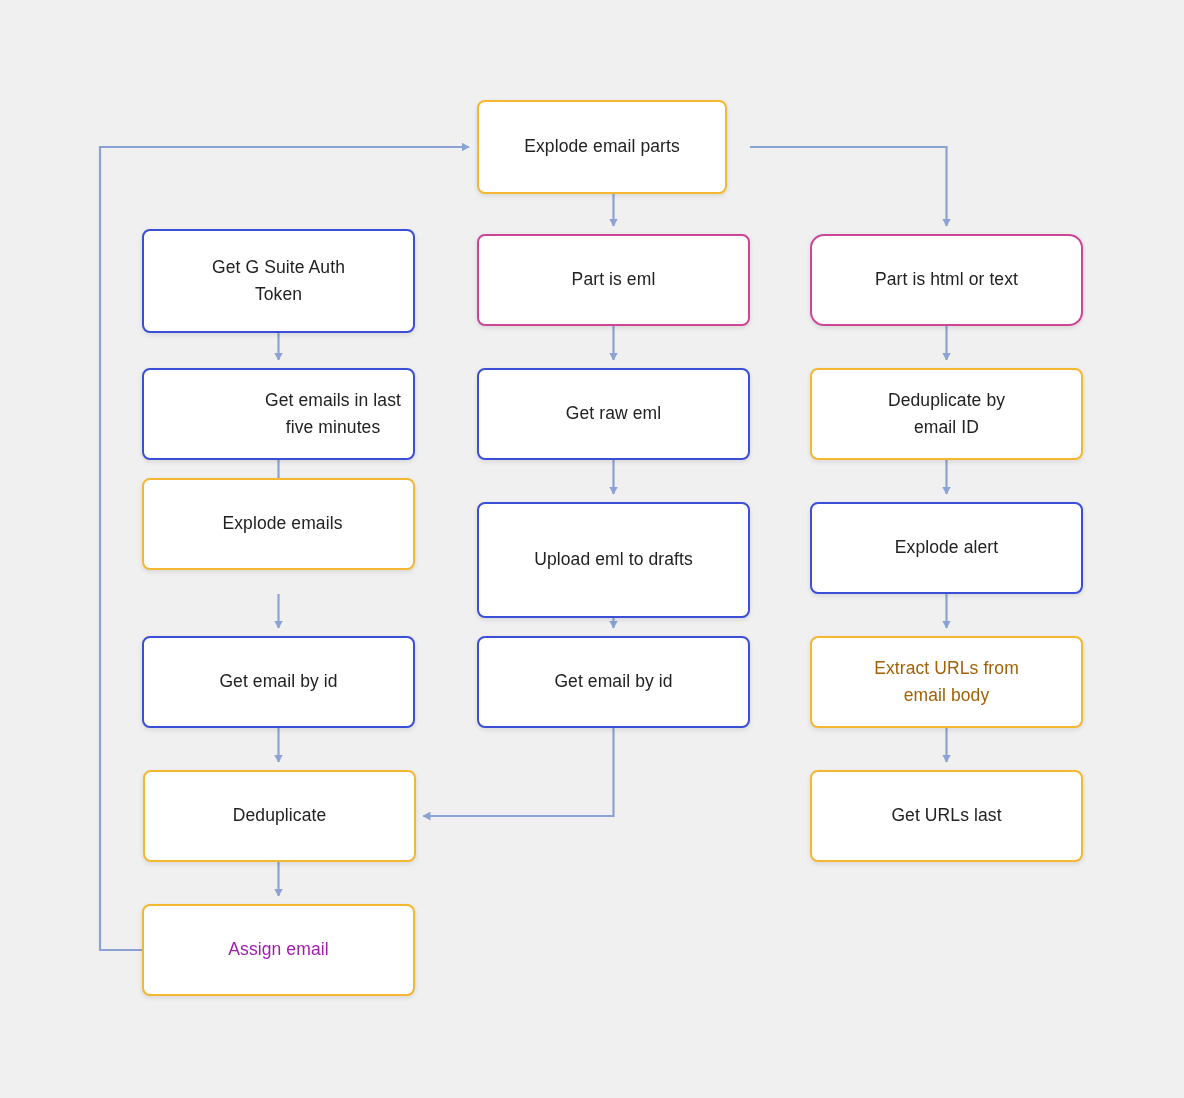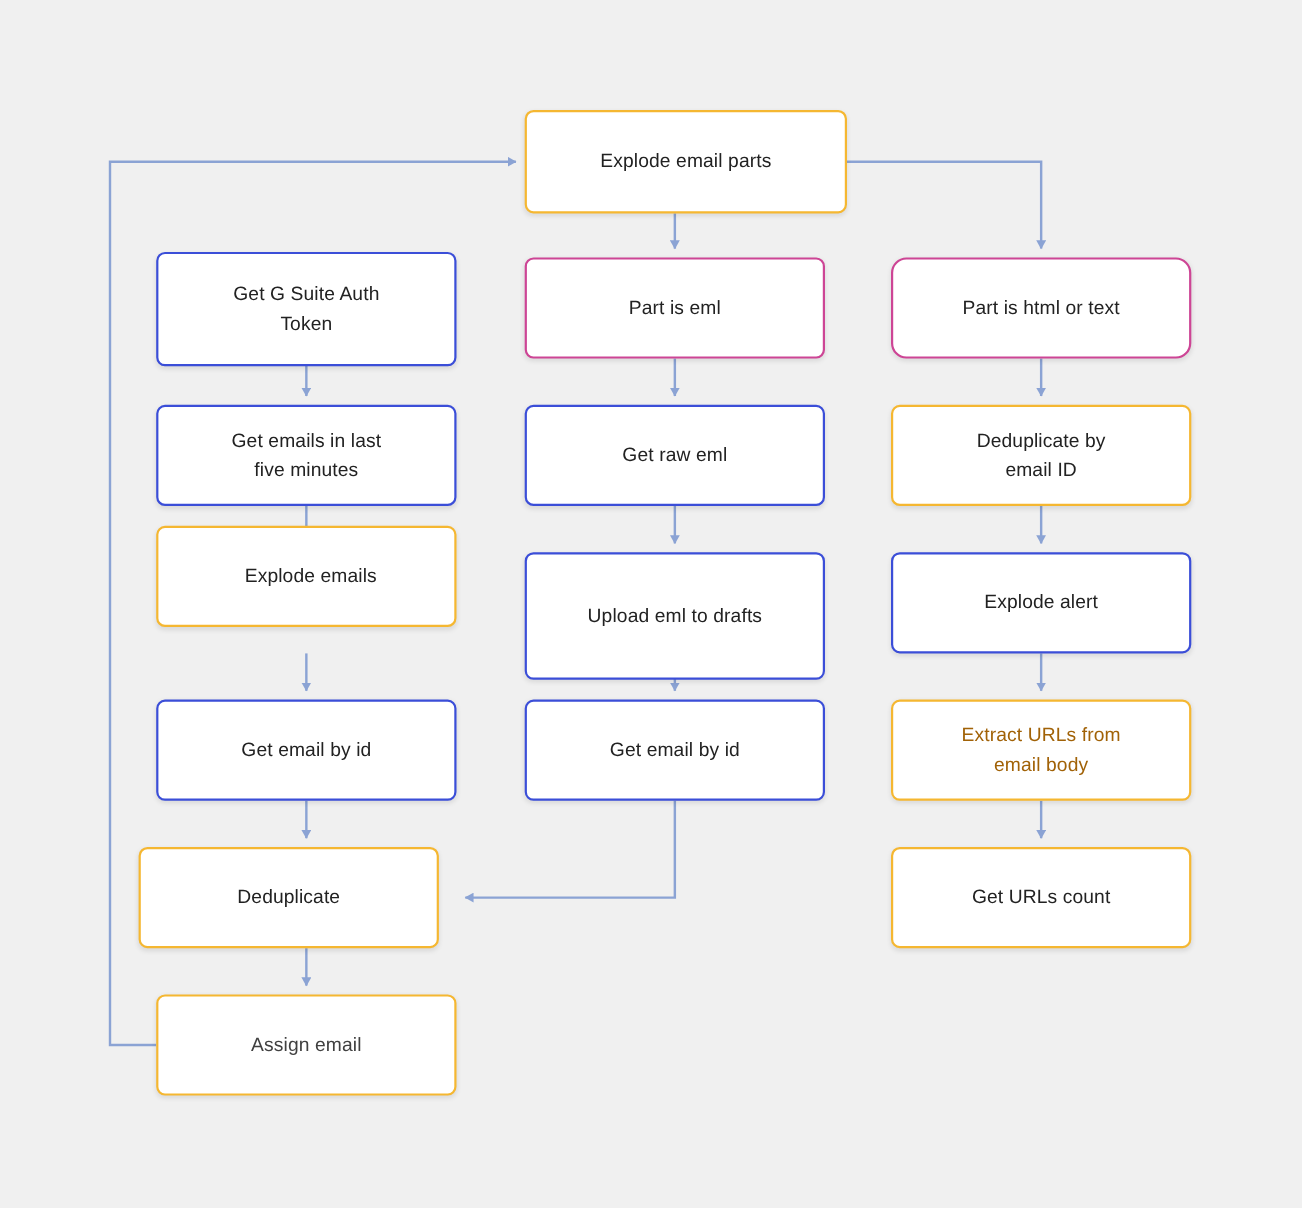--- a/index.html
+++ b/index.html
@@ -74,34 +74,34 @@
       <path d="M 278.5 594 L 278.5 628" fill="none" stroke="#8ba3d4" stroke-width="2.2" stroke-linecap="butt" stroke-linejoin="miter" marker-end="url(#arrow-down)"></path>
       <path d="M 613.5 594 L 613.5 628" fill="none" stroke="#8ba3d4" stroke-width="2.2" stroke-linecap="butt" stroke-linejoin="miter" marker-end="url(#arrow-down)"></path>
       <path d="M 946.5 594 L 946.5 628" fill="none" stroke="#8ba3d4" stroke-width="2.2" stroke-linecap="butt" stroke-linejoin="miter" marker-end="url(#arrow-down)"></path>
       <path d="M 278.5 728 L 278.5 762" fill="none" stroke="#8ba3d4" stroke-width="2.2" stroke-linecap="butt" stroke-linejoin="miter" marker-end="url(#arrow-down)"></path>
       <path d="M 613.5 728 L 613.5 816 L 423 816" fill="none" stroke="#8ba3d4" stroke-width="2.2" stroke-linecap="butt" stroke-linejoin="miter" marker-end="url(#arrow-left)"></path>
       <path d="M 946.5 728 L 946.5 762" fill="none" stroke="#8ba3d4" stroke-width="2.2" stroke-linecap="butt" stroke-linejoin="miter" marker-end="url(#arrow-down)"></path>
       <path d="M 278.5 862 L 278.5 896" fill="none" stroke="#8ba3d4" stroke-width="2.2" stroke-linecap="butt" stroke-linejoin="miter" marker-end="url(#arrow-down)"></path>
       <path d="M 142 950 L 100 950 L 100 147 L 469 147" fill="none" stroke="#8ba3d4" stroke-width="2.2" stroke-linecap="butt" stroke-linejoin="miter" marker-end="url(#arrow-right)"></path>
     </svg>
   <div id="nodes">
-      <div class="node amber" style="left: 477px; top: 100px; width: 293px; height: 94px; border-color: rgb(245, 183, 49);">
+      <div class="node amber" style="left: 477px; top: 100px; width: 250px; height: 94px; border-color: rgb(245, 183, 49);">
         <span class="label" style="color: rgb(34, 34, 34);">Explode email parts</span>
       </div>
       <div class="node blue" style="left: 142px; top: 229px; width: 273px; height: 104px; border-color: rgb(59, 78, 216); padding-left: 12px;">
         <span class="label" style="color: rgb(34, 34, 34);">Get G Suite Auth
 Token</span>
       </div>
       <div class="node pink" style="left: 477px; top: 234px; width: 273px; height: 92px; border-color: rgb(205, 69, 149);">
         <span class="label" style="color: rgb(34, 34, 34);">Part is eml</span>
       </div>
       <div class="node pink" style="left: 810px; top: 234px; width: 273px; height: 92px; border-color: rgb(205, 69, 149); border-radius: 14px;">
         <span class="label" style="color: rgb(34, 34, 34);">Part is html or text</span>
       </div>
-      <div class="node blue" style="left: 142px; top: 368px; width: 273px; height: 92px; border-color: rgb(59, 78, 216);">
+      <div class="node blue" style="left: 142px; top: 368px; width: 273px; height: 92px; border-color: rgb(59, 78, 216); justify-content: flex-end;">
         <span class="label" style="color: rgb(34, 34, 34);">Get emails in last
 five minutes</span>
       </div>
       <div class="node blue" style="left: 477px; top: 368px; width: 273px; height: 92px; border-color: rgb(59, 78, 216);">
         <span class="label" style="color: rgb(34, 34, 34);">Get raw eml</span>
       </div>
       <div class="node amber" style="left: 810px; top: 368px; width: 273px; height: 92px; border-color: rgb(245, 183, 49);">
         <span class="label" style="color: rgb(34, 34, 34);">Deduplicate by
 email ID</span>
       </div>
@@ -117,23 +117,23 @@
       <div class="node blue" style="left: 142px; top: 636px; width: 273px; height: 92px; border-color: rgb(59, 78, 216);">
         <span class="label" style="color: rgb(34, 34, 34);">Get email by id</span>
       </div>
       <div class="node blue" style="left: 477px; top: 636px; width: 273px; height: 92px; border-color: rgb(59, 78, 216);">
         <span class="label" style="color: rgb(34, 34, 34);">Get email by id</span>
       </div>
       <div class="node amber" style="left: 810px; top: 636px; width: 273px; height: 92px; border-color: rgb(245, 183, 49);">
         <span class="label" style="color: #a16207;">Extract URLs from
 email body</span>
       </div>
-      <div class="node amber" style="left: 126px; top: 770px; width: 273px; height: 92px; border-color: rgb(245, 183, 49);">
+      <div class="node amber" style="left: 143px; top: 770px; width: 273px; height: 92px; border-color: rgb(245, 183, 49);">
         <span class="label" style="color: rgb(34, 34, 34);">Deduplicate</span>
       </div>
       <div class="node amber" style="left: 810px; top: 770px; width: 273px; height: 92px; border-color: rgb(245, 183, 49);">
-        <span class="label" style="color: rgb(34, 34, 34);">Get URLs count</span>
+        <span class="label" style="color: rgb(34, 34, 34);">Get URLs last</span>
       </div>
       <div class="node amber" style="left: 142px; top: 904px; width: 273px; height: 92px; border-color: rgb(245, 183, 49);">
-        <span class="label" style="color: #404040;">Assign email</span>
+        <span class="label" style="color: #a21caf;">Assign email</span>
       </div>
     </div>
 </div>
 
 </body></html>

